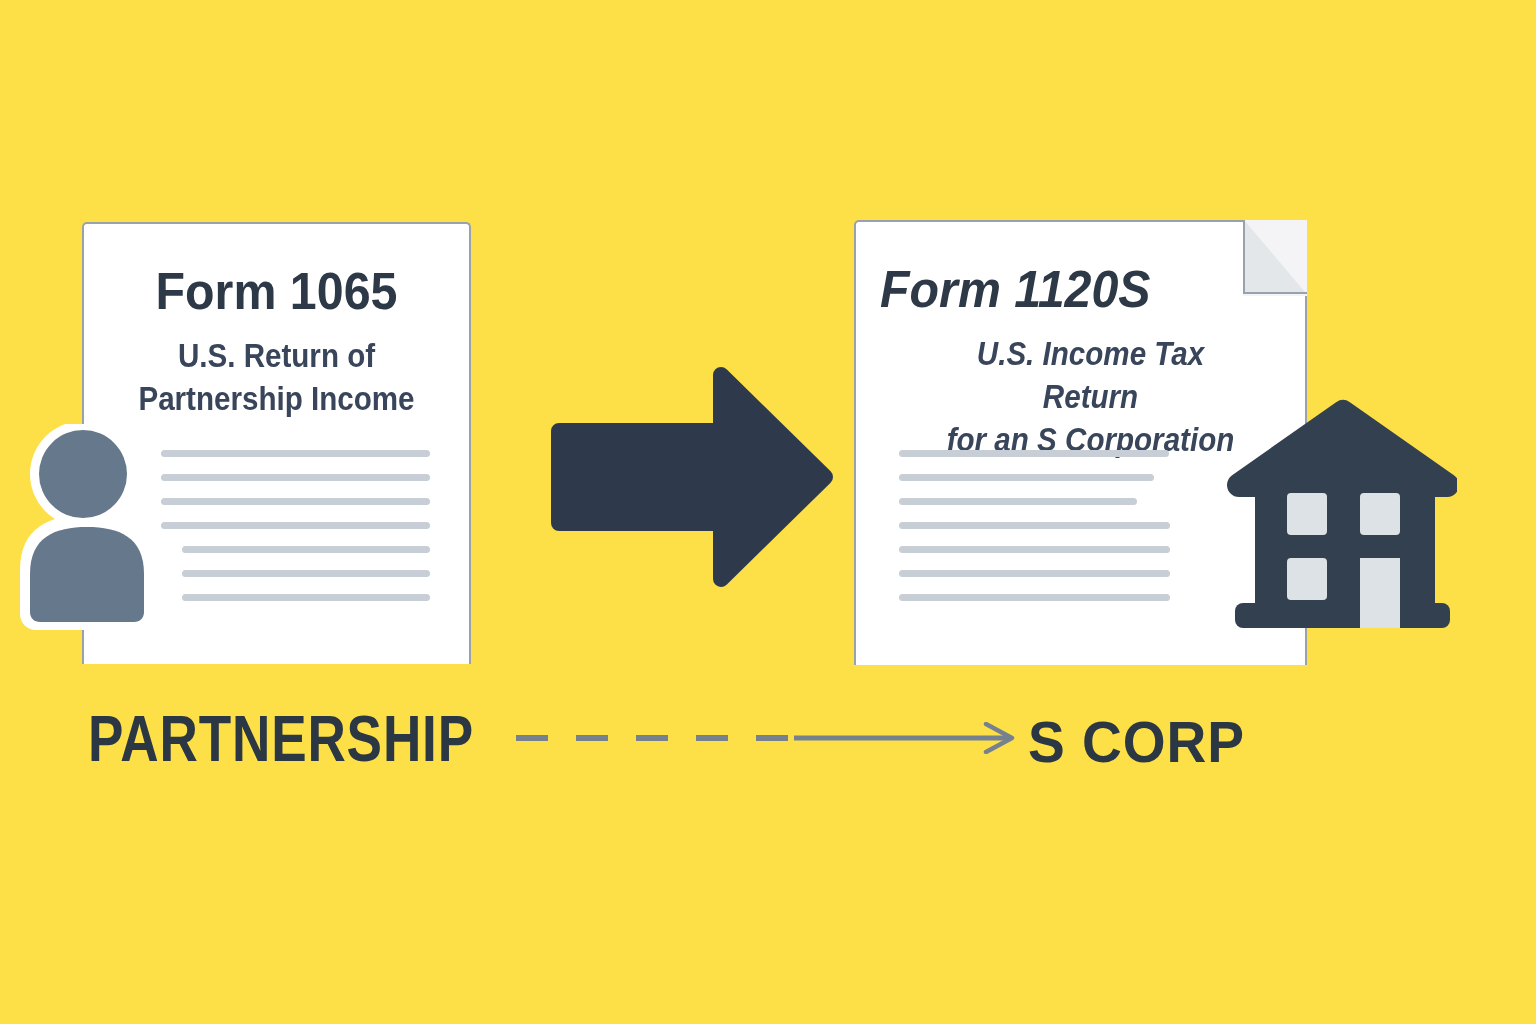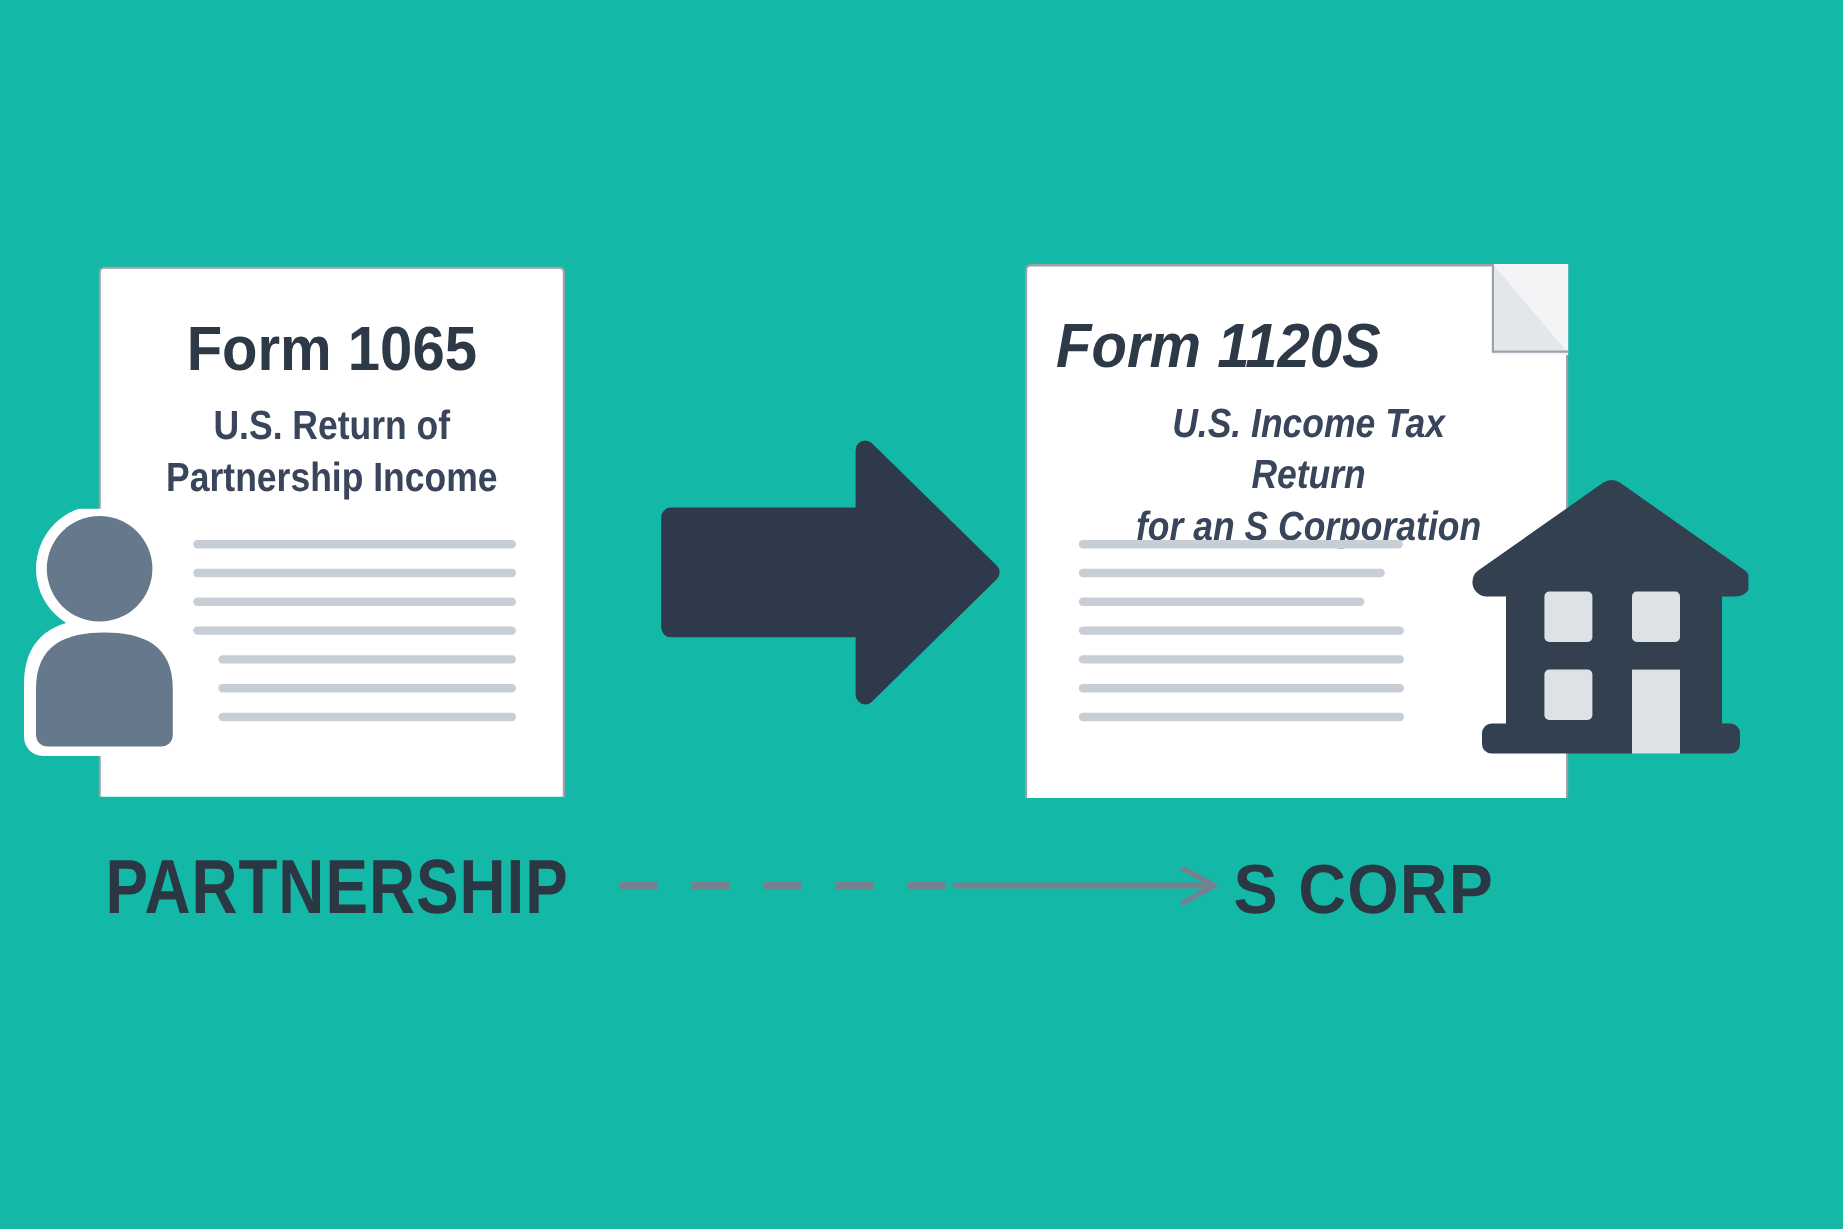--- a/index.html
+++ b/index.html
@@ -1,19 +1,19 @@
 <!DOCTYPE html>
 <html><head>
 <meta charset="utf-8">
 <style>
   html,body{margin:0;padding:0;}
   .stage{
     position:relative;
     width:1536px;height:1024px;
-    background:#14b8a6;
+    background:#fde047;
     overflow:hidden;
     font-family:"Liberation Sans", sans-serif;
   }
   
   .card{
     position:absolute;
     background:#ffffff;
     border:2px solid #99a2ac;
     border-bottom:none;
     box-sizing:border-box;

